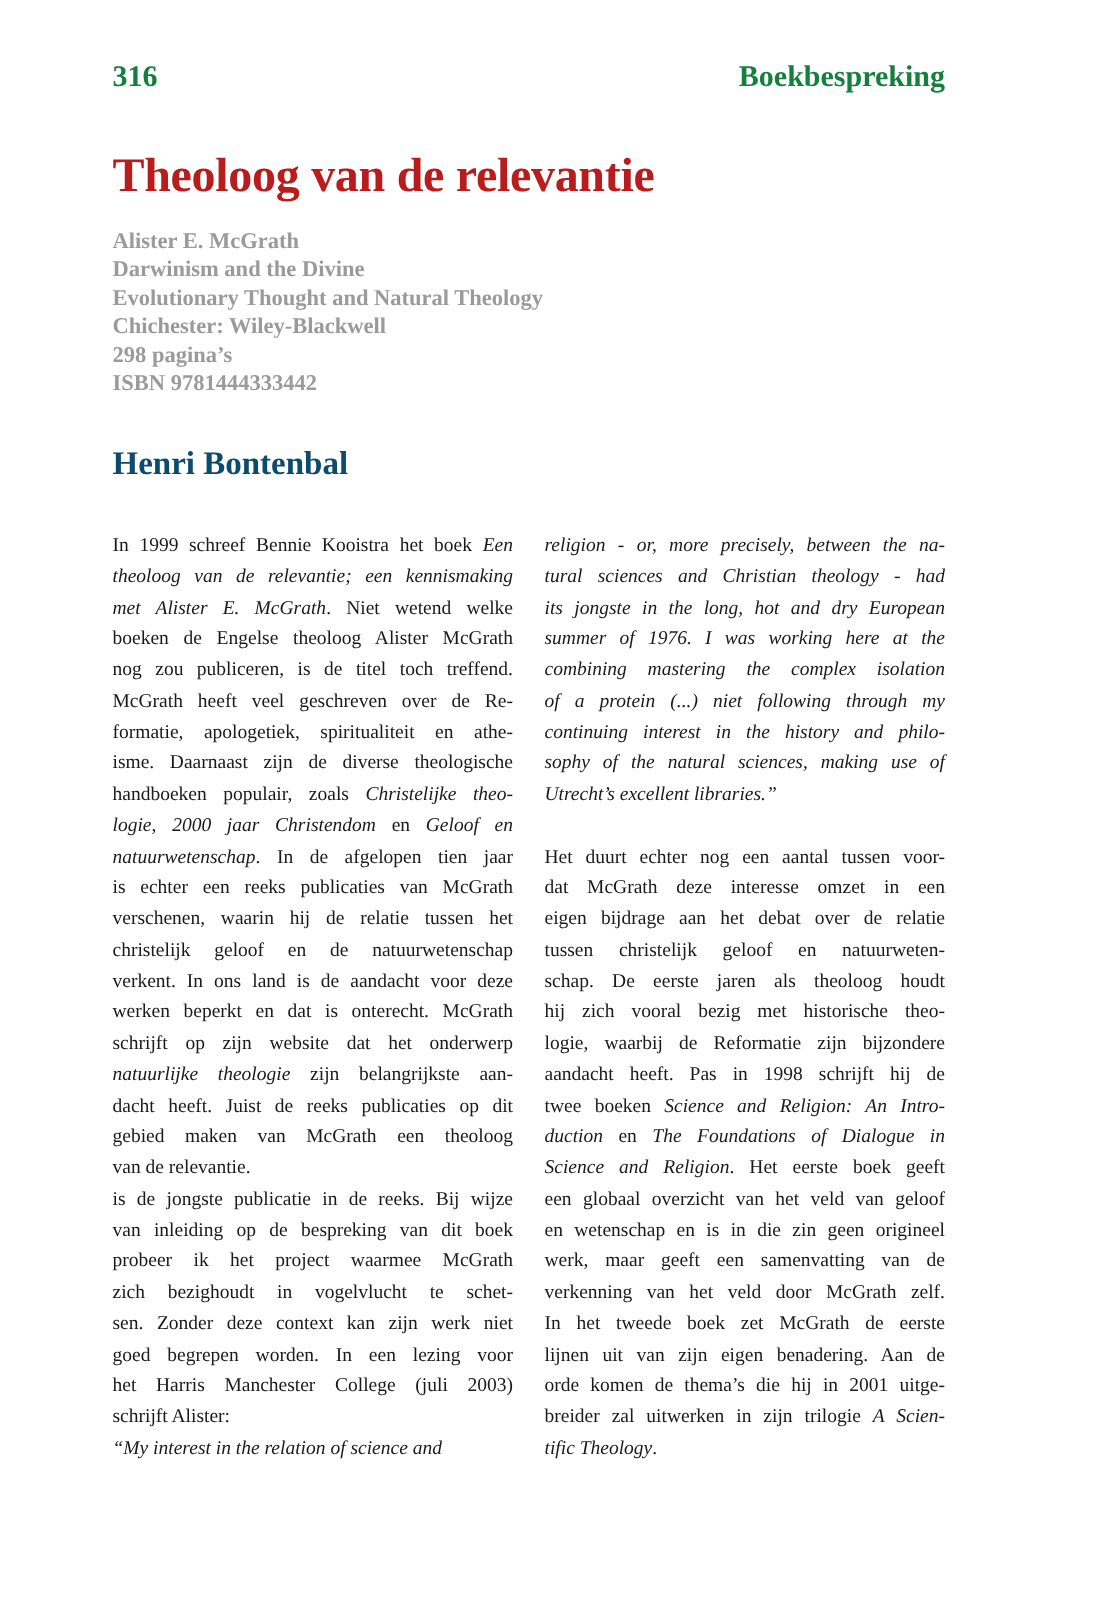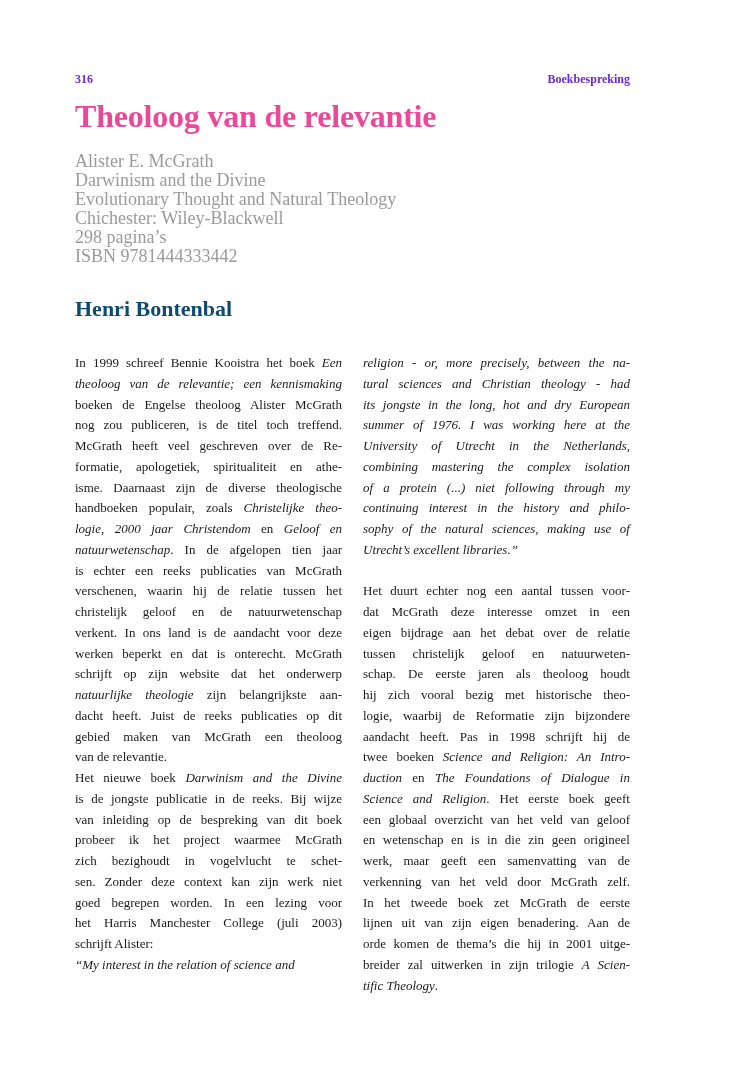--- a/index.html
+++ b/index.html
@@ -1,25 +1,25 @@
 <!DOCTYPE html>
 <html><head>
   <meta charset="utf-8">
   <style>
     html, body { margin: 0; padding: 0; background: #ffffff; }
     body { width: 738px; height: 1068px; position: relative; overflow: hidden;
            font-family: "DejaVu Serif", "Liberation Serif", serif; color: #1a1a1a; }
     .page-header { position: absolute; top: 40px; left: 75px; width: 555px; height: 22px;
-                   font-family: "Liberation Serif", serif; font-weight: bold; font-size: 12px; color: #6d28d9; margin-top: 32px; }
+                   font-family: "Liberation Serif", serif; font-weight: bold; font-size: 20px; color: #15803d; }
     .page-number { position: absolute; left: 0; top: 0; }
     .section-label { position: absolute; right: 0; top: 0; }
     .title { position: absolute; top: 98px; left: 75px; margin: 0;
-             font-family: "Liberation Serif", serif; font-weight: bold; font-size: 32px; color: #ec4899; letter-spacing: -0.2px; }
+             font-family: "Liberation Serif", serif; font-weight: bold; font-size: 32px; color: #b91c1c; letter-spacing: -0.2px; }
     .meta { position: absolute; top: 152px; left: 75px;
-            font-family: "Liberation Serif", serif; font-weight: normal; font-size: 18px; line-height: 19px; color: #9a9a9a; }
+            font-family: "Liberation Serif", serif; font-weight: bold; font-size: 15px; line-height: 19px; color: #9a9a9a; }
     .meta div { white-space: nowrap; }
     .author { position: absolute; top: 296px; left: 75px;
               font-family: "Liberation Serif", serif; font-weight: bold; font-size: 22px; color: #0c4a6e; }
     .col { position: absolute; top: 353px; width: 267px;
            font-family: "Liberation Serif", serif; font-size: 13px; line-height: 20.75px; color: #1a1a1a;
            text-align: justify; hyphens: manual; }
     .col-left { left: 75px; }
     .col-right { left: 363px; }
     .col .gap { height: 20.75px; }
     .col .line { display: block; text-align: justify; text-align-last: justify; white-space: nowrap; }
@@ -43,55 +43,54 @@
   <div>Chichester: Wiley-Blackwell</div>
   <div>298 pagina’s</div>
   <div>ISBN 9781444333442</div>
 </div>
 
 <div class="author">Henri Bontenbal</div>
 
 <div class="col col-left">
     <span class="line">In 1999 schreef Bennie Kooistra het boek <em>Een</em></span>
     <span class="line"><em>theoloog van de relevantie; een kennismaking</em></span>
+    <span class="line"><em>met Alister E. McGrath</em>. Niet wetend welke</span>
     <span class="line">boeken de Engelse theoloog Alister McGrath</span>
     <span class="line">nog zou publiceren, is de titel toch treffend.</span>
     <span class="line">McGrath heeft veel geschreven over de Re-</span>
     <span class="line">formatie, apologetiek, spiritualiteit en athe-</span>
     <span class="line">isme. Daarnaast zijn de diverse theologische</span>
     <span class="line">handboeken populair, zoals <em>Christelijke theo-</em></span>
     <span class="line"><em>logie</em>, <em>2000 jaar Christendom</em> en <em>Geloof en</em></span>
     <span class="line"><em>natuurwetenschap</em>. In de afgelopen tien jaar</span>
     <span class="line">is echter een reeks publicaties van McGrath</span>
     <span class="line">verschenen, waarin hij de relatie tussen het</span>
     <span class="line">christelijk geloof en de natuurwetenschap</span>
     <span class="line">verkent. In ons land is de aandacht voor deze</span>
     <span class="line">werken beperkt en dat is onterecht. McGrath</span>
     <span class="line">schrijft op zijn website dat het onderwerp</span>
     <span class="line"><em>natuurlijke theologie</em> zijn belangrijkste aan-</span>
     <span class="line">dacht heeft. Juist de reeks publicaties op dit</span>
     <span class="line">gebied maken van McGrath een theoloog</span>
     <span class="line last">van de relevantie.</span>
-    <span class="line">Het nieuwe boek <em>Darwinism and the Divine</em></span>
     <span class="line">is de jongste publicatie in de reeks. Bij wijze</span>
     <span class="line">van inleiding op de bespreking van dit boek</span>
     <span class="line">probeer ik het project waarmee McGrath</span>
     <span class="line">zich bezighoudt in vogelvlucht te schet-</span>
     <span class="line">sen. Zonder deze context kan zijn werk niet</span>
     <span class="line">goed begrepen worden. In een lezing voor</span>
     <span class="line">het Harris Manchester College (juli 2003)</span>
     <span class="line last">schrijft Alister:</span>
     <span class="line last"><em>“My interest in the relation of science and</em></span>
   </div>
 <div class="col col-right">
     <span class="line"><em>religion - or, more precisely, between the na-</em></span>
     <span class="line"><em>tural sciences and Christian theology - had</em></span>
     <span class="line"><em>its jongste in the long, hot and dry European</em></span>
     <span class="line"><em>summer of 1976. I was working here at the</em></span>
-    <span class="line"><em>University of Utrecht in the Netherlands,</em></span>
     <span class="line"><em>combining mastering the complex isolation</em></span>
     <span class="line"><em>of a protein (...) niet following through my</em></span>
     <span class="line"><em>continuing interest in the history and philo-</em></span>
     <span class="line"><em>sophy of the natural sciences, making use of</em></span>
     <span class="line last"><em>Utrecht’s excellent libraries.”</em></span>
     <div class="gap"></div>
     <span class="line">Het duurt echter nog een aantal tussen voor-</span>
     <span class="line">dat McGrath deze interesse omzet in een</span>
     <span class="line">eigen bijdrage aan het debat over de relatie</span>
     <span class="line">tussen christelijk geloof en natuurweten-</span>

